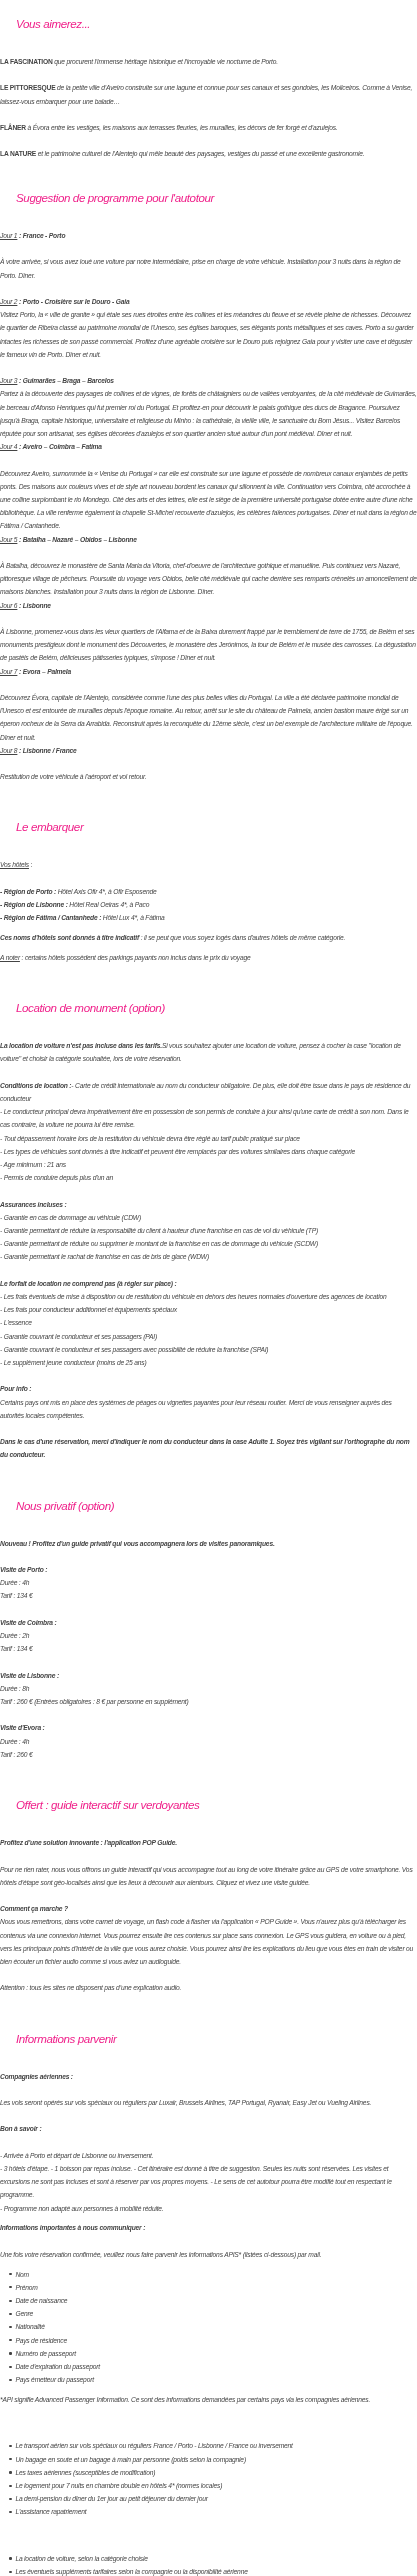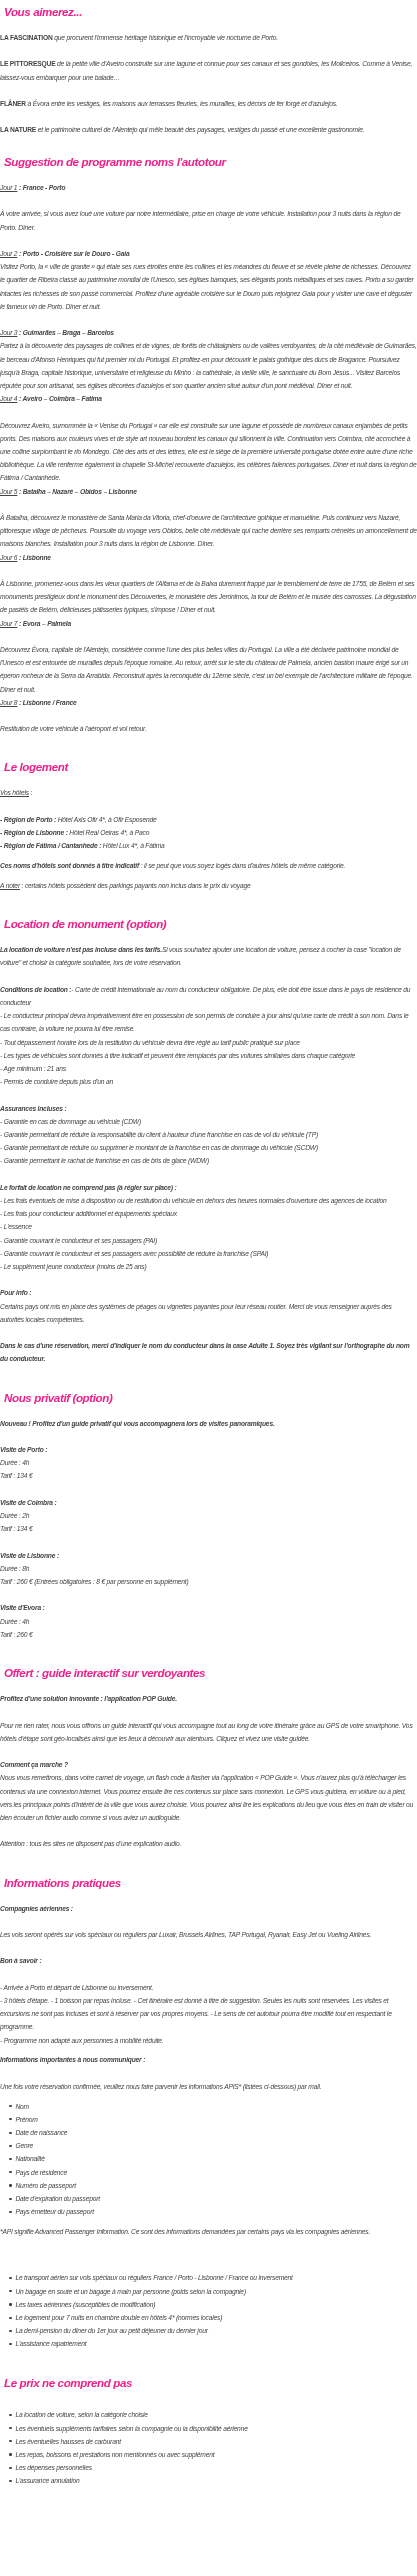--- a/index.html
+++ b/index.html
@@ -8,25 +8,25 @@
     font-family: "Liberation Sans", sans-serif;
     color: #444444;
     font-size: 6.7px;
     line-height: 13.2px;
     letter-spacing: -0.2px;
   }
   .page { padding: 0 0 11px 0; }
   h2 {
     font-family: "Liberation Sans", sans-serif;
     font-style: italic;
-    font-weight: bold;
+    font-weight: normal;
     color: #f0208a;
     font-size: 11.6px;
     letter-spacing: -0.4px;
-    margin: 4px;
+    margin: 16px;
     line-height: 16.5px;
   }
   p { margin: 0; }
   .it { font-style: italic; }
   .b { font-weight: bold; }
   .u { text-decoration: underline; }
   .gap-s { height: 6.6px; }
   .gap-m { height: 13.2px; }
   .gap-l { height: 20px; }
   ul { margin: 0; padding: 0 0 0 15.4px; list-style: none; }
@@ -53,21 +53,21 @@
     <p><span class="b">LE PITTORESQUE</span><span class="it"> de la petite ville d’Aveiro construite sur une lagune et connue pour ses canaux et ses gondoles, les Moliceiros. Comme à Venise, laissez-vous embarquer pour une balade…</span></p>
     <div class="gap-m"></div>
     <p><span class="b">FLÂNER</span><span class="it"> à Évora entre les vestiges, les maisons aux terrasses fleuries, les murailles, les décors de fer forgé et d’azulejos.</span></p>
     <div class="gap-m"></div>
     <p><span class="b">LA NATURE</span><span class="it"> et le patrimoine culturel de l’Alentejo qui mêle beauté des paysages, vestiges du passé et une excellente gastronomie.</span></p>
   </section>
 
   <div class="gap-m"></div>
 
   <section>
-    <h2>Suggestion de programme noms l'autotour</h2>
+    <h2>Suggestion de programme pour l'autotour</h2>
     <div class="gap-s"></div>
 
     <p><span class="u it">Jour 1</span><span class="b it"> : France - Porto</span></p>
     <div class="gap-m"></div>
     <p class="it">À votre arrivée, si vous avez loué une voiture par notre intermédiaire, prise en charge de votre véhicule. Installation pour 3 nuits dans la région de Porto. Dîner.</p>
     <div class="gap-m"></div>
 
     <p><span class="u it">Jour 2</span><span class="b it"> : Porto - Croisière sur le Douro - Gaia</span></p>
     <p class="it">Visitez Porto, la « ville de granite » qui étale ses rues étroites entre les collines et les méandres du fleuve et se révèle pleine de richesses. Découvrez le quartier de Ribeira classé au patrimoine mondial de l'Unesco, ses églises baroques, ses élégants ponts métalliques et ses caves. Porto a su garder intactes les richesses de son passé commercial. Profitez d'une agréable croisière sur le Douro puis rejoignez Gaia pour y visiter une cave et déguster le fameux vin de Porto. Dîner et nuit.</p>
     <div class="gap-m"></div>
@@ -92,21 +92,21 @@
     <p class="it">Découvrez Évora, capitale de l'Alentejo, considérée comme l'une des plus belles villes du Portugal. La ville a été déclarée patrimoine mondial de l'Unesco et est entourée de murailles depuis l'époque romaine. Au retour, arrêt sur le site du château de Palmela, ancien bastion maure érigé sur un éperon rocheux de la Serra da Arrabida. Reconstruit après la reconquête du 12ème siècle, c'est un bel exemple de l'architecture militaire de l'époque. Dîner et nuit.</p>
 
     <p><span class="u it">Jour 8</span><span class="b it"> : Lisbonne / France</span></p>
     <div class="gap-m"></div>
     <p class="it">Restitution de votre véhicule à l'aéroport et vol retour.</p>
   </section>
 
   <div class="gap-l"></div>
 
   <section>
-    <h2>Le logement</h2>
+    <h2>Le embarquer</h2>
     <div class="gap-s"></div>
     <p><span class="u it">Vos hôtels</span><span> :</span></p>
     <div class="gap-m"></div>
     <p><span class="b it">- Région de Porto :</span><span class="it"> Hôtel Axis Ofir 4*, à Ofir Esposende</span></p>
     <p><span class="b it">- Région de Lisbonne :</span><span class="it"> Hôtel Real Oeiras 4*, à Paco</span></p>
     <p><span class="b it">- Région de Fátima / Cantanhede :</span><span class="it"> Hôtel Lux 4*, à Fàtima</span></p>
     <div class="gap-s"></div>
     <p><span class="b it">Ces noms d'hôtels sont donnés à titre indicatif</span><span class="it"> : il se peut que vous soyez logés dans d'autres hôtels de même catégorie.</span></p>
     <div class="gap-s"></div>
     <p><span class="u it">A noter</span><span class="it"> : certains hôtels possèdent des parkings payants non inclus dans le prix du voyage</span></p>
@@ -185,21 +185,21 @@
     <div class="gap-m"></div>
     <p class="b it">Comment ça marche ?</p>
     <p class="it">Nous vous remettrons, dans votre carnet de voyage, un flash code à flasher via l’application « POP Guide ». Vous n’aurez plus qu’à télécharger les contenus via une connexion internet. Vous pourrez ensuite lire ces contenus sur place sans connexion. Le GPS vous guidera, en voiture ou à pied, vers les principaux points d’intérêt de la ville que vous aurez choisie. Vous pourrez ainsi lire les explications du lieu que vous êtes en train de visiter ou bien écouter un fichier audio comme si vous aviez un audioguide.</p>
     <div class="gap-m"></div>
     <p class="it">Attention : tous les sites ne disposent pas d’une explication audio.</p>
   </section>
 
   <div class="gap-l"></div>
 
   <section>
-    <h2>Informations pratiques</h2>
+    <h2>Informations parvenir</h2>
     <div class="gap-s"></div>
     <p class="b it">Compagnies aériennes :</p>
     <div class="gap-m"></div>
     <p class="it">Les vols seront opérés sur vols spéciaux ou réguliers par Luxair, Brussels Airlines, TAP Portugal, Ryanair, Easy Jet ou Vueling Airlines.</p>
     <div class="gap-m"></div>
     <p class="b it">Bon à savoir :</p>
     <div class="gap-m"></div>
     <p class="it">- Arrivée à Porto et départ de Lisbonne ou inversement.</p>
     <p class="it">- 3 hôtels d'étape. - 1 boisson par repas incluse. - Cet itinéraire est donné à titre de suggestion. Seules les nuits sont réservées. Les visites et excursions ne sont pas incluses et sont à réserver par vos propres moyens. - Le sens de cet autotour pourra être modifié tout en respectant le programme.</p>
     <p class="it">- Programme non adapté aux personnes à mobilité réduite.</p>
@@ -233,21 +233,20 @@
       <li>Les taxes aériennes (susceptibles de modification)</li>
       <li>Le logement pour  7 nuits en chambre double en hôtels 4* (normes locales)</li>
       <li>La demi-pension du dîner du 1er jour au petit déjeuner du dernier jour</li>
       <li>L'assistance rapatriement</li>
     </ul>
   </section>
 
   <div class="gap-l"></div>
 
   <section>
-    <h2>Le prix ne comprend pas</h2>
     <div class="gap-m"></div>
     <ul>
       <li>La location de voiture, selon la catégorie choisie</li>
       <li>Les éventuels suppléments tarifaires selon la compagnie ou la disponibilité aérienne</li>
       <li>Les éventuelles hausses de carburant</li>
       <li>Les repas, boissons et prestations non mentionnés ou avec supplément</li>
       <li>Les dépenses personnelles</li>
       <li>L'assurance annulation</li>
     </ul>
   </section>

